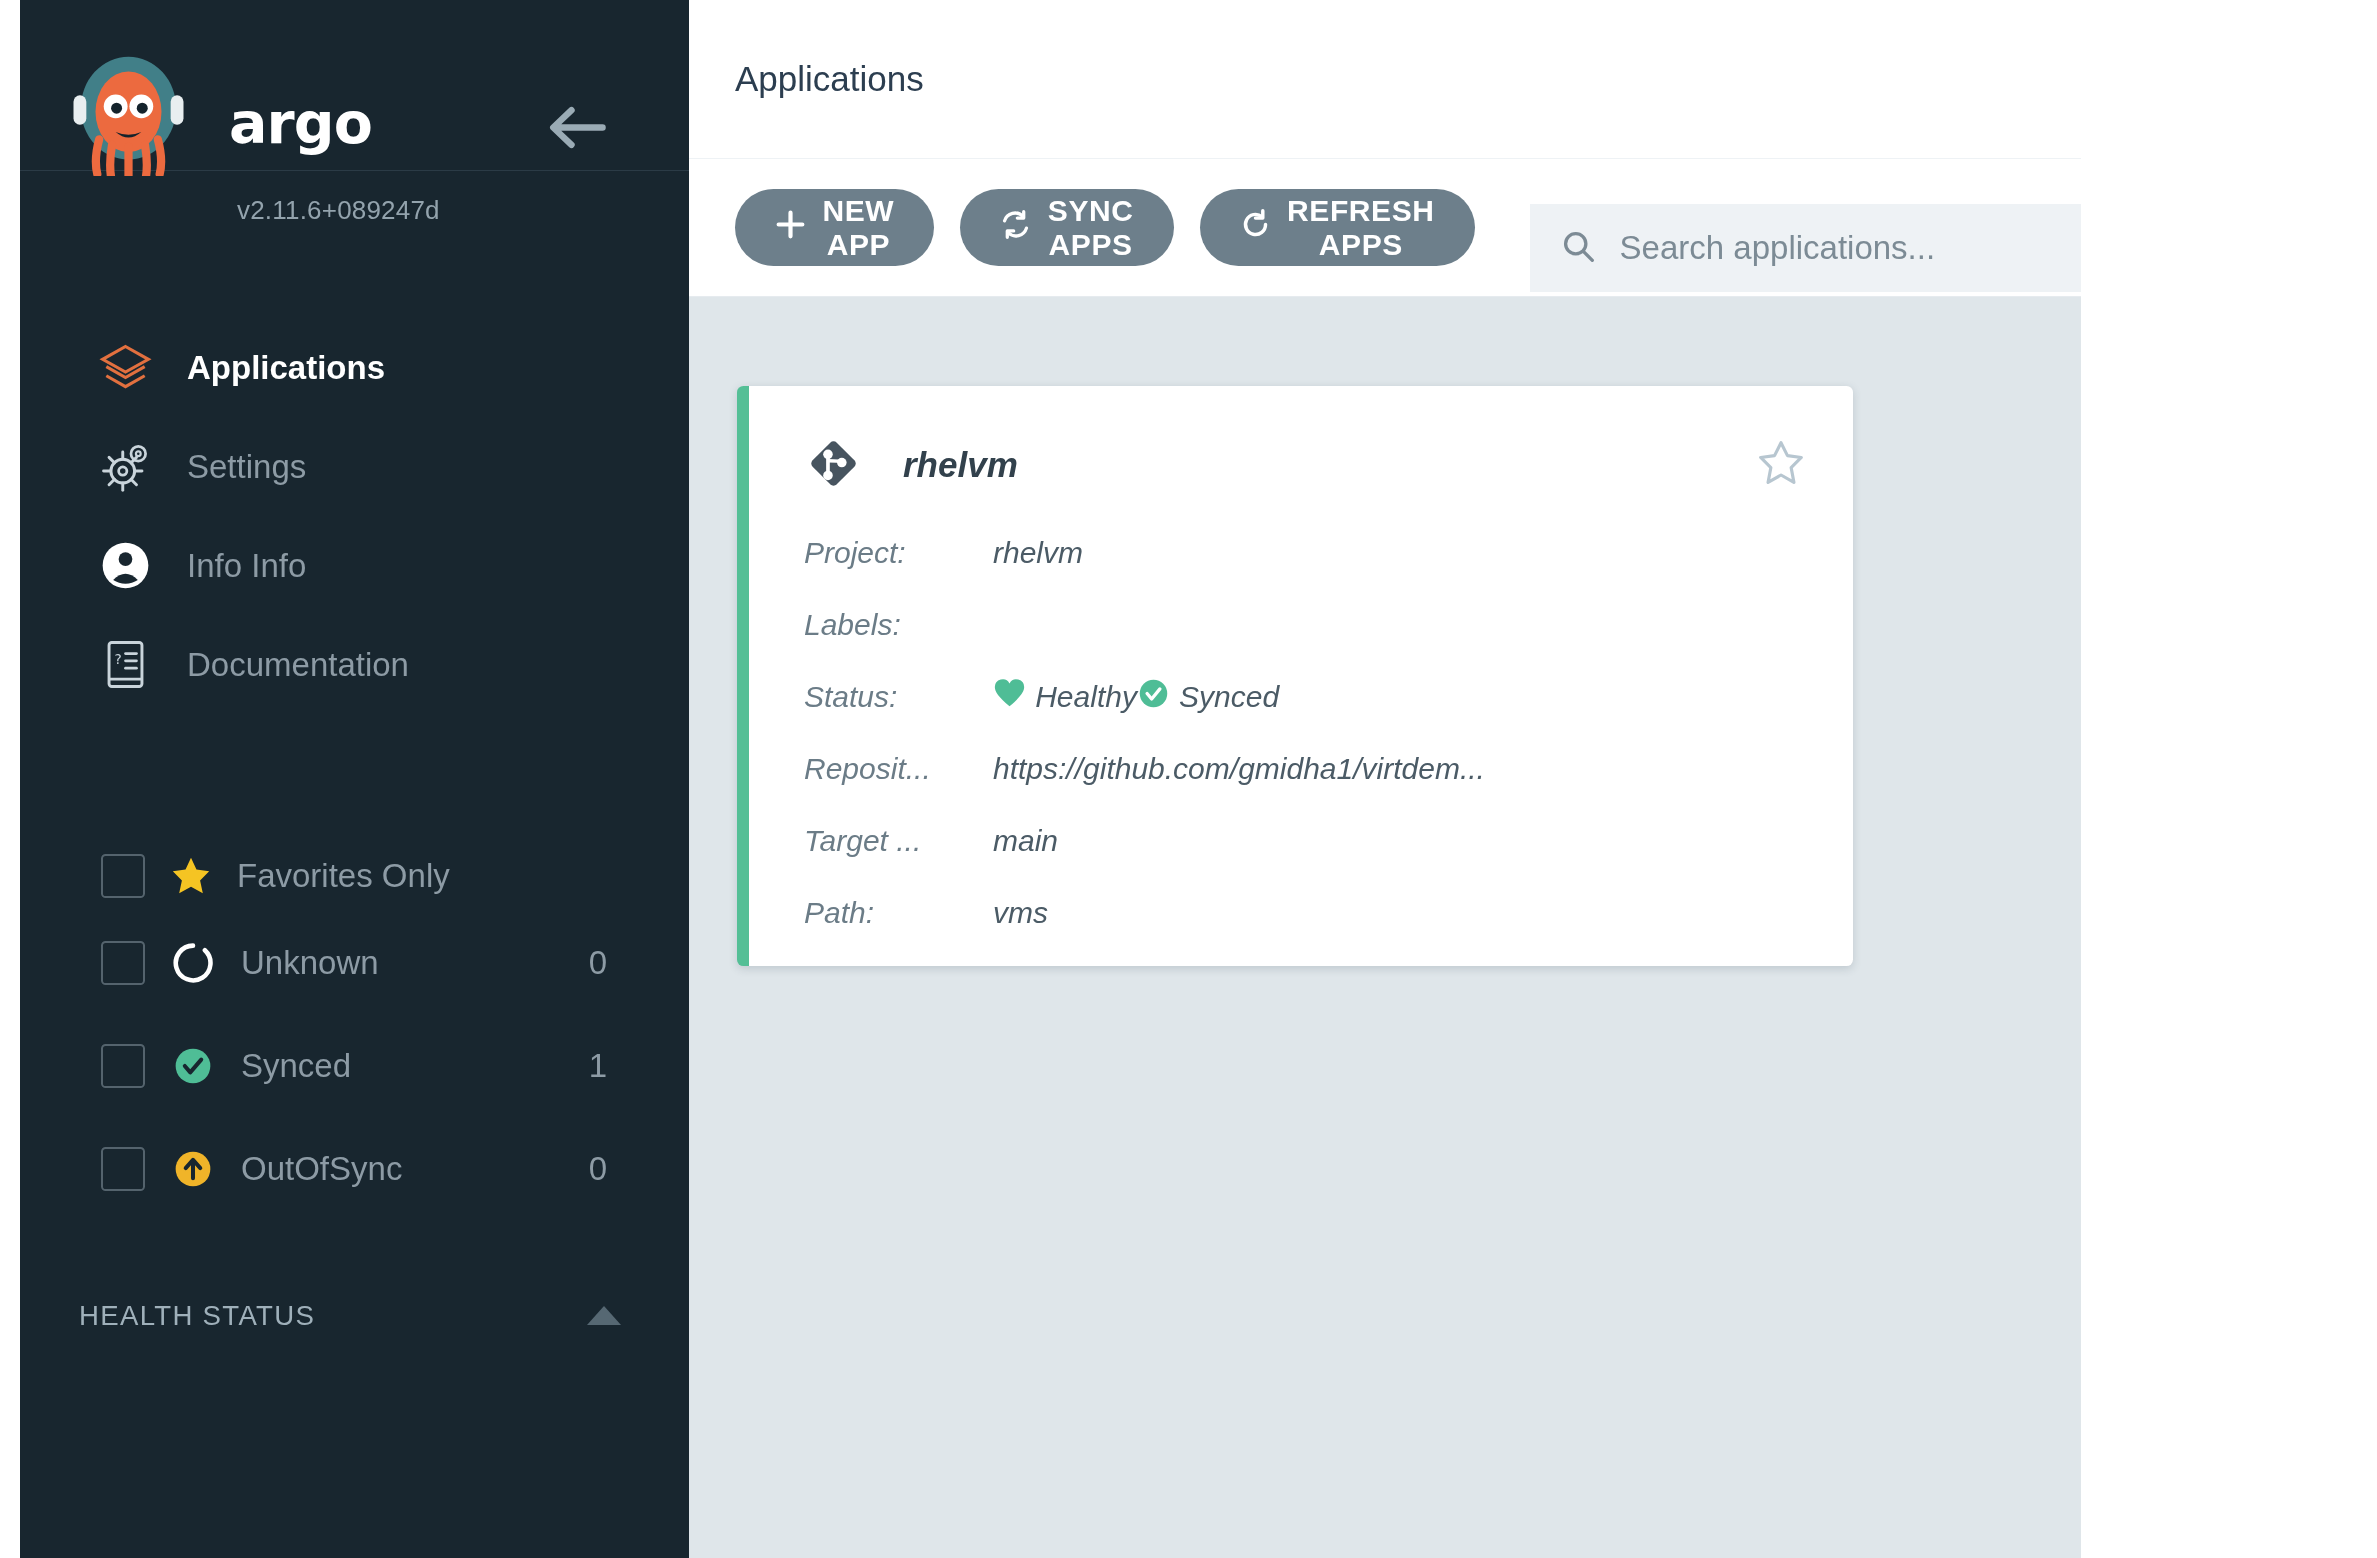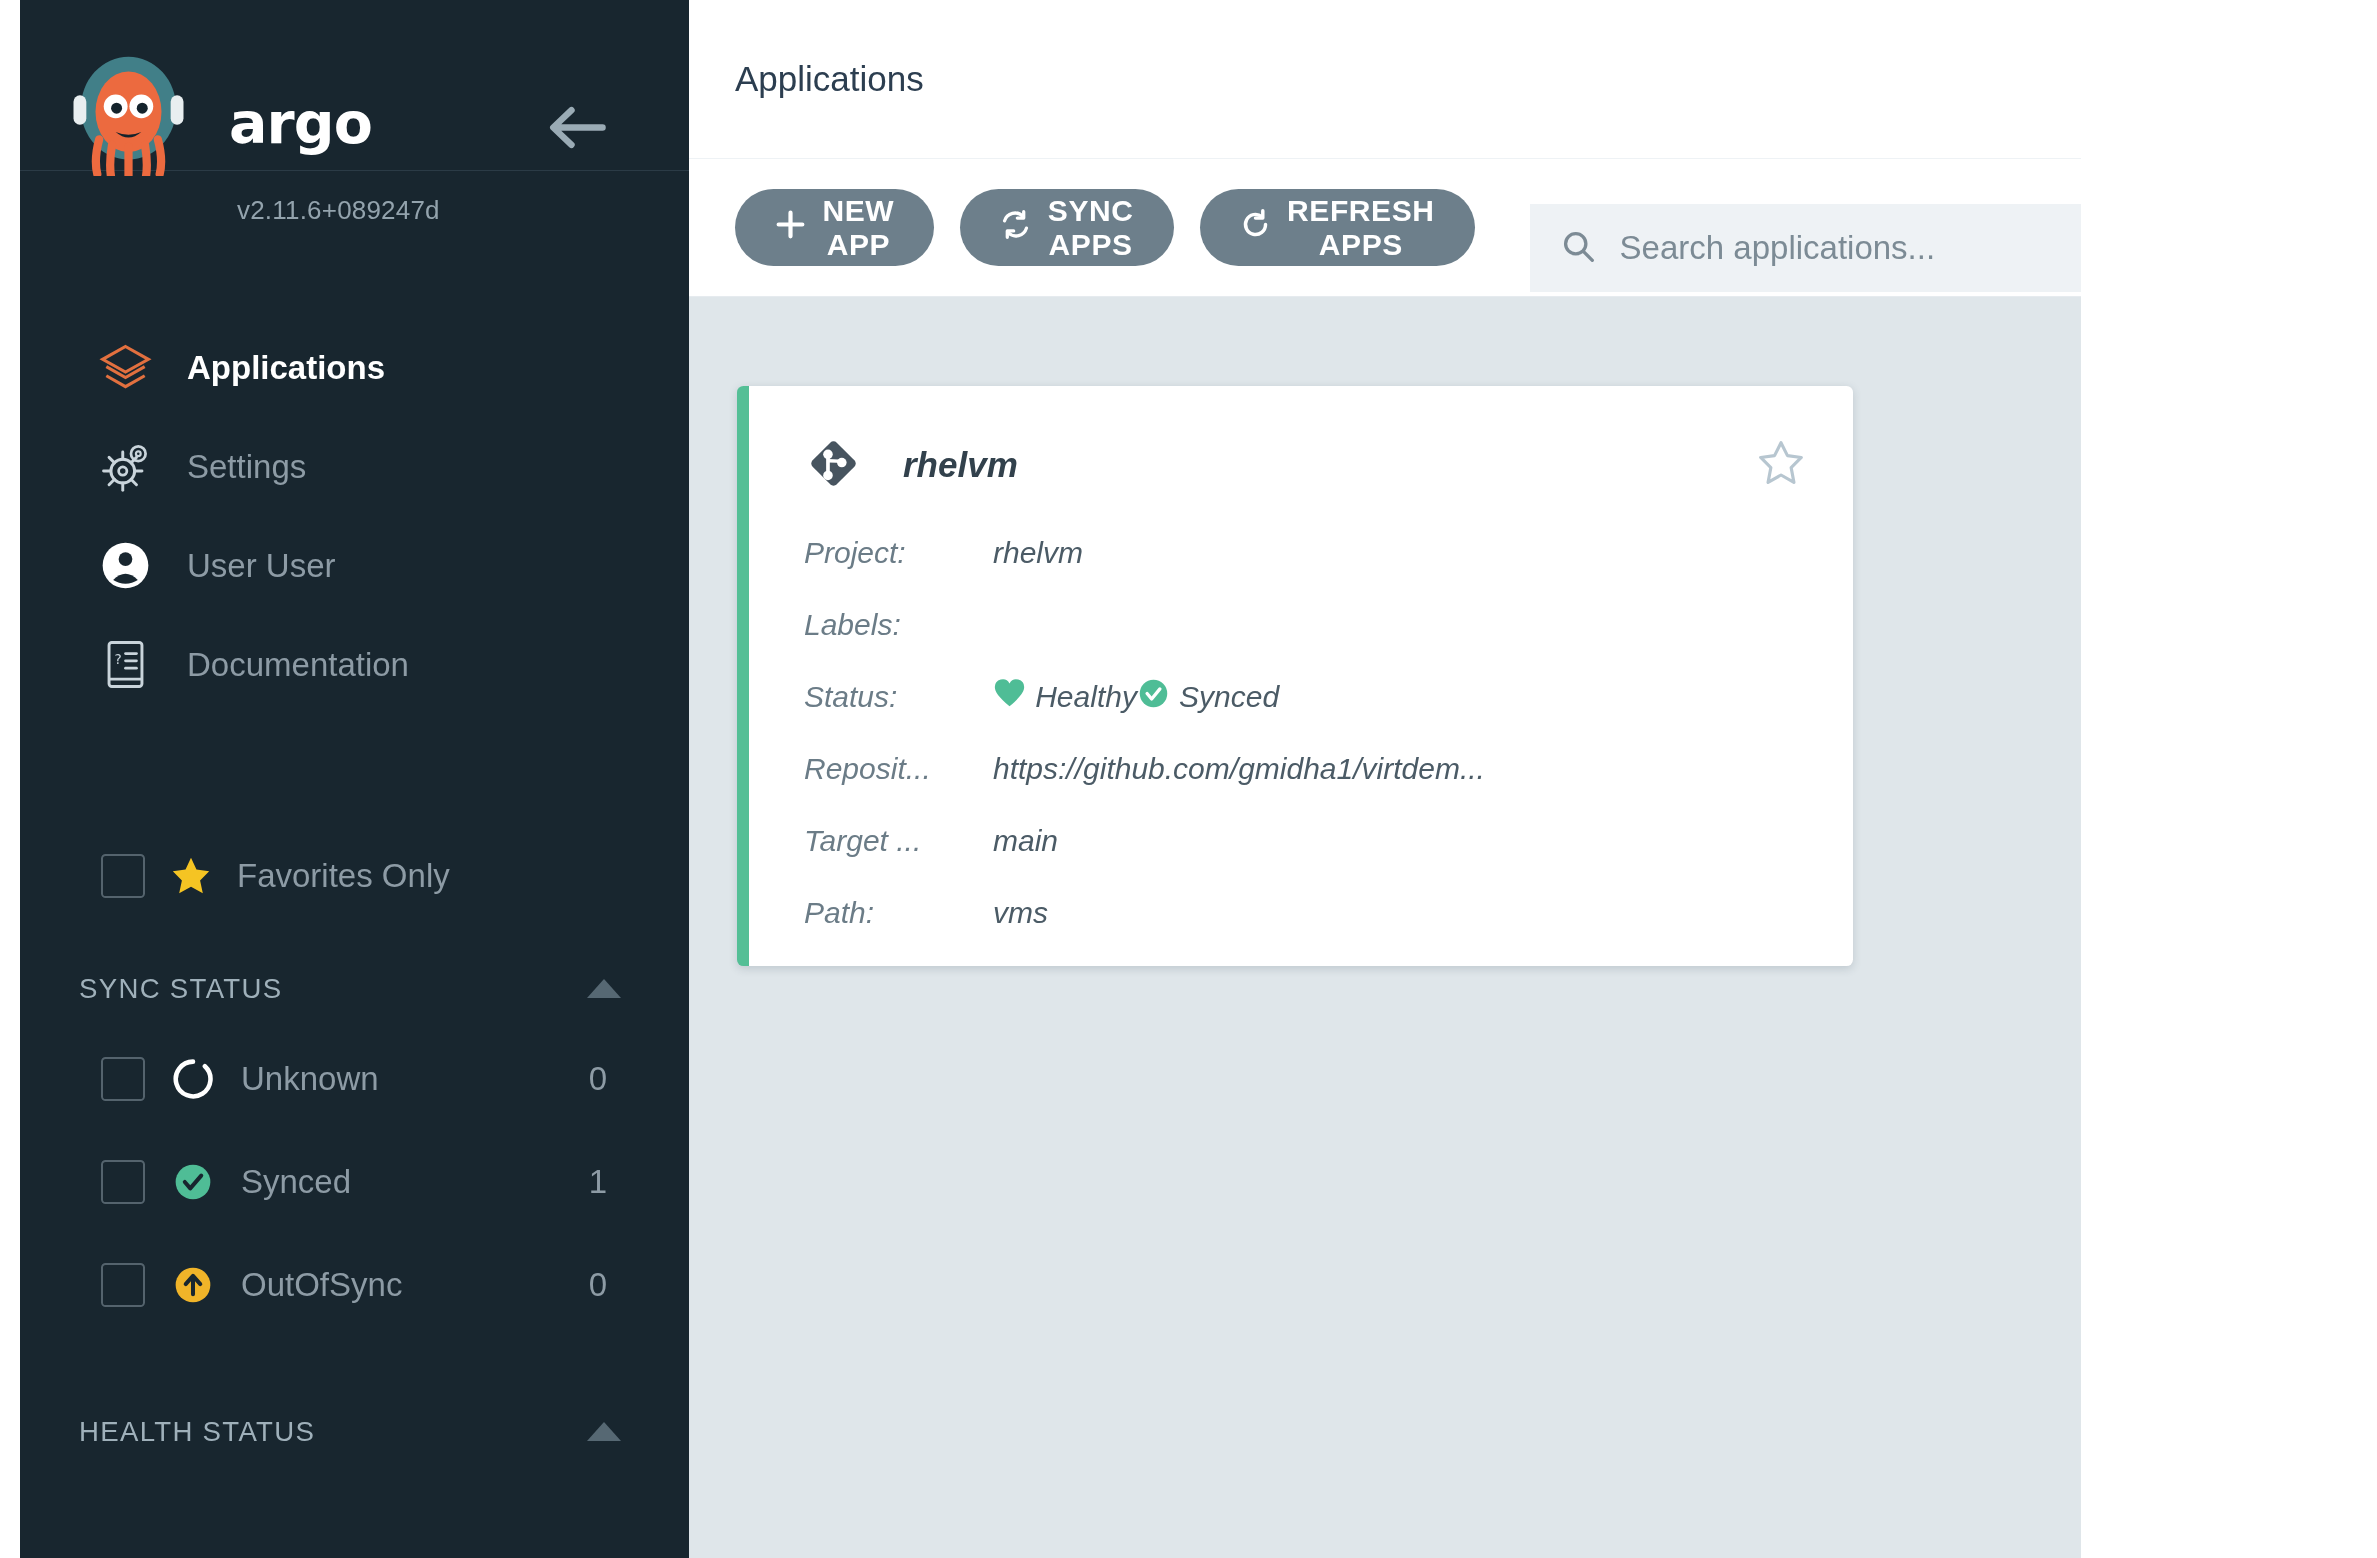--- a/index.html
+++ b/index.html
@@ -184,21 +184,21 @@
       </div>
 
       <div class="nav-item">
         <span class="nav-ico">
           <svg width="53" height="53" viewBox="0 0 58 58">
             <circle cx="29" cy="29" r="25" fill="#ffffff"></circle>
             <circle cx="29" cy="22" r="7.5" fill="#18262F"></circle>
             <path d="M15.5 45 q13.5 -14 27 0 a25 25 0 0 1 -27 0Z" fill="#18262F"></path>
           </svg>
         </span>
-        <span class="nav-label">User User</span>
+        <span class="nav-label">Info Info</span>
       </div>
 
       <div class="nav-item">
         <span class="nav-ico">
           <svg width="53" height="53" viewBox="0 0 58 58">
             <rect x="11" y="5" width="36" height="48" rx="3" fill="none" stroke="#c9d4db" stroke-width="3.2"></rect>
             <path d="M11 45 h36" stroke="#c9d4db" stroke-width="3"></path>
             <g stroke="#c9d4db" stroke-width="3" stroke-linecap="round">
               <path d="M29 17 h12"></path>
                 <path d="M29 25 h12"></path>
@@ -216,24 +216,20 @@
       <div class="fav-row">
         <span class="cbox"></span>
         <span class="star-y">
           <svg width="40" height="40" viewBox="0 0 44 44">
             <path d="M22 3 L28 16 L42 18 L32 28 L35 42 L22 35 L9 42 L12 28 L2 18 L16 16 Z" fill="#f5c423"></path>
           </svg>
         </span>
         <span class="fav-label">Favorites Only</span>
       </div>
 
-      <div class="grp-head">
-        <span class="grp-title">SYNC STATUS</span>
-        <span class="caret-up"></span>
-      </div>
 
       <div class="f-row">
         <span class="cbox"></span>
         <span class="f-ico">
           <svg width="42" height="42" viewBox="0 0 46 46">
             <path d="M23 4 a19 19 0 1 0 13 5" fill="none" stroke="#ffffff" stroke-width="5" stroke-linecap="round"></path>
           </svg>
         </span>
         <span class="f-label">Unknown</span>
         <span class="f-count">0</span>

